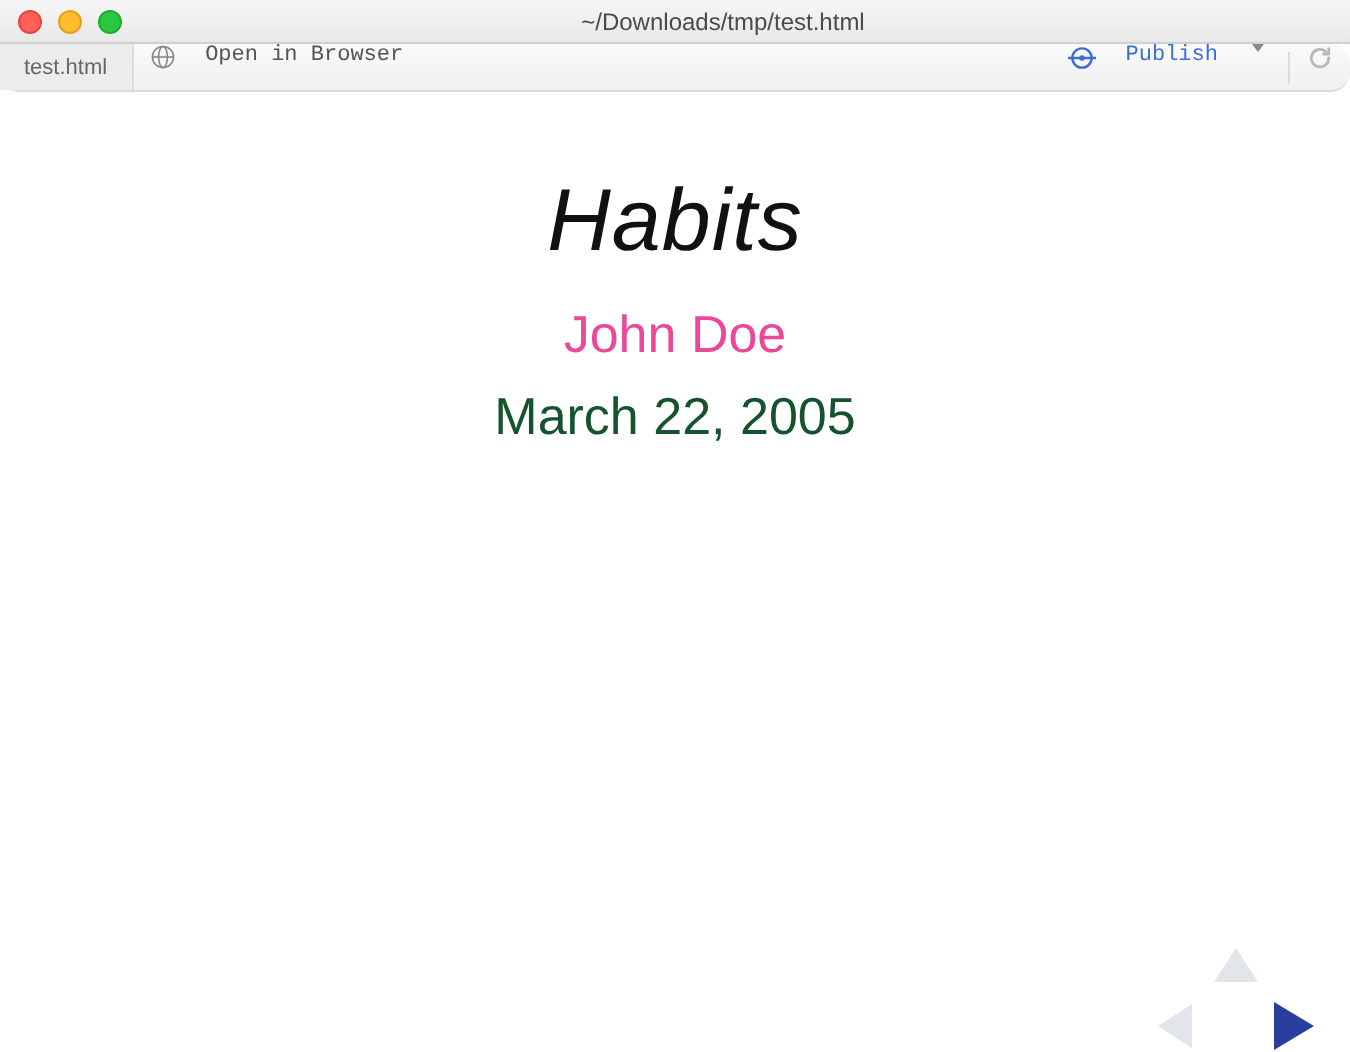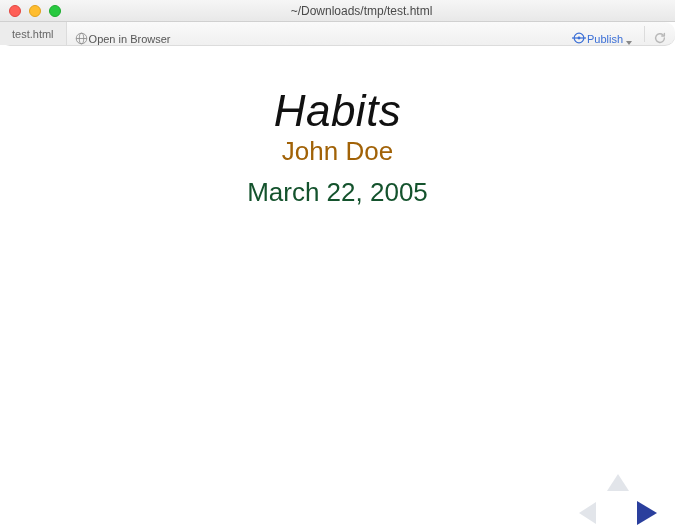--- a/index.html
+++ b/index.html
@@ -48,25 +48,26 @@
     height: 100%;
     display: flex;
     align-items: center;
     padding: 0 12px;
     background: #ececec;
     border-right: 1px solid #dcdcdc;
     color: #666;
   }
   .tool-btn {
     display: flex;
-    align-items: flex-end;
-    gap: 1px;
+    align-items: flex-start;
+    gap: 15px;
     padding: 0 8px;
     height: 100%;
     cursor: pointer;
+    font-family: Liberation Mono, monospace;
   }
   .tool-btn svg, .tool-btn .ico { flex-shrink: 0; }
   .spacer { flex: 1; }
   .divider { width: 1px; height: 16px; background: #dcdcdc; margin: 0 4px; }
   .publish { color: #3b6fd6; }
   .publish svg path, .publish svg line { stroke: #3b6fd6; }
   .caret-down {
     width: 0; height: 0;
     border-left: 3px solid transparent;
     border-right: 3px solid transparent;
@@ -87,21 +88,22 @@
     font-weight: 400;
     color: #111;
     margin-top: 40px;
     letter-spacing: 0.5px;
     font-family: "Helvetica Neue", Arial, sans-serif;
     font-style: italic;
   }
   .slide-author {
     text-align: center;
     font-size: 26px;
-    color: #a16207;
+    color: #ec4899;
+    margin-top: 16px;
     font-family: "Helvetica Neue", Arial, sans-serif;
   }
   .slide-date {
     text-align: center;
     font-size: 26px;
     color: #14532d;
     margin-top: 10px;
     font-family: "Helvetica Neue", Arial, sans-serif;
   }
 

